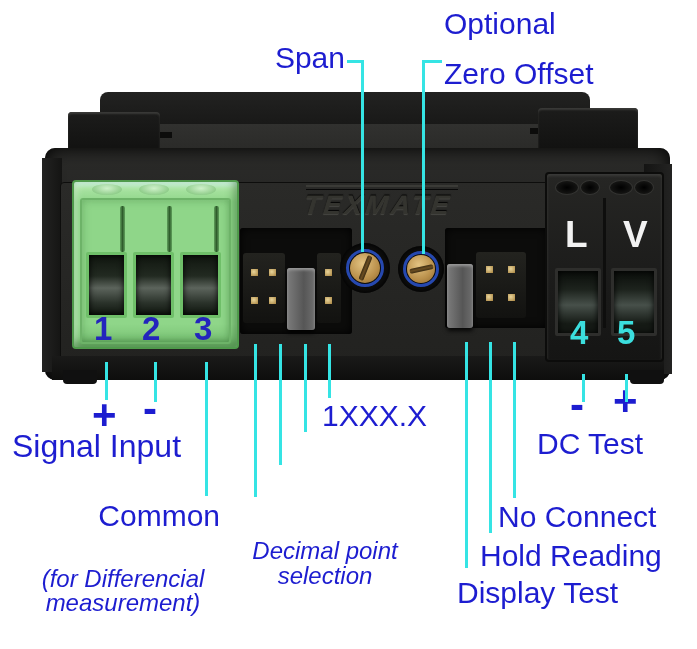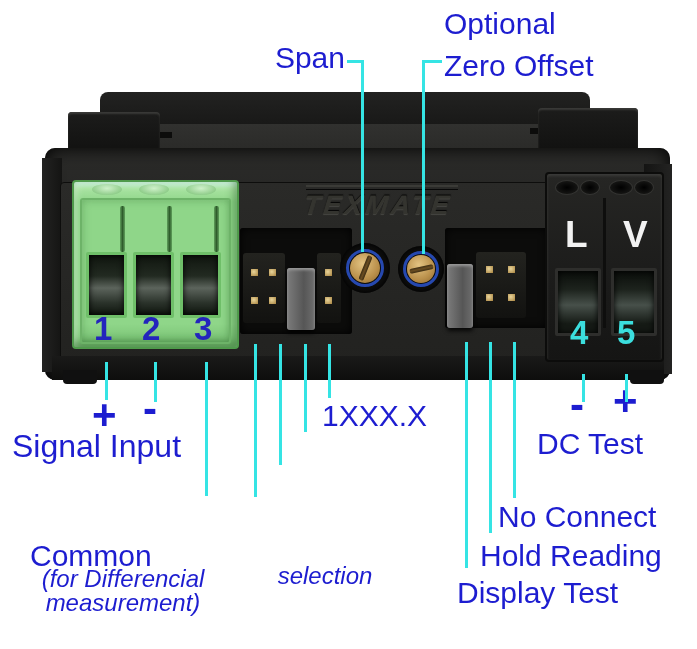--- a/index.html
+++ b/index.html
@@ -61,21 +61,21 @@
   .pwrnum{color:#3bdede;font-weight:bold;font-size:33px;z-index:30;}
   .pwrdivider{background:#0e0e0d;}
 </style>
 </head>
 <body>
 
 <div class="stage">
 
   <div class="abs blue" style="right:352px;top:42px;">Span</div>
   <div class="abs blue" style="left:444px;top:8px;">Optional</div>
-  <div class="abs blue" style="left:444px;top:50px;text-align:center;">Zero Offset</div>
+  <div class="abs blue" style="left:444px;top:58px;text-align:center;">Zero Offset</div>
 
   <div class="abs leader" style="left:347px;top:60px;width:17px;height:3px;"></div>
   <div class="abs leader" style="left:361px;top:60px;width:3px;height:192px;"></div>
   <div class="abs leader" style="left:424px;top:60px;width:18px;height:3px;"></div>
   <div class="abs leader" style="left:422px;top:60px;width:3px;height:194px;"></div>
 
   <div class="abs topbar" style="left:100px;top:92px;width:490px;height:42px;"></div>
   <div class="abs roof" style="left:88px;top:124px;width:514px;height:56px;"></div>
 
   <div class="abs cliparm" style="left:92px;top:132px;width:80px;height:6px;"></div>
@@ -168,23 +168,24 @@
   <div class="abs leader" style="left:489px;top:342px;width:3px;height:191px;"></div>
   <div class="abs leader" style="left:513px;top:342px;width:3px;height:156px;"></div>
   <div class="abs leader" style="left:582px;top:374px;width:3px;height:28px;"></div>
   <div class="abs leader" style="left:625px;top:374px;width:3px;height:28px;"></div>
 
   <div class="abs blue sign" style="left:92px;top:398px;">+</div>
   <div class="abs blue sign" style="left:143px;top:392px;">-</div>
   <div class="abs blue" style="left:12px;top:430px;font-size:32px;">Signal Input</div>
 
   <div class="abs blue" style="left:322px;top:400px;">1XXX.X</div>
+  <div class="abs blue ital" style="left:250px;top:538px;width:150px;text-align:center;">Decimal point</div>
   <div class="abs blue ital" style="left:250px;top:563px;width:150px;text-align:center;">selection</div>
 
-  <div class="abs blue" style="left:30px;top:500px;width:190px;text-align:left;margin-top:40px;">Common</div>
+  <div class="abs blue" style="left:30px;top:500px;width:190px;text-align:right;">Common</div>
   <div class="abs blue ital" style="left:18px;top:566px;width:210px;text-align:center;">(for Differencial</div>
   <div class="abs blue ital" style="left:18px;top:590px;width:210px;text-align:center;">measurement)</div>
 
   <div class="abs blue sign" style="left:570px;top:388px;">-</div>
   <div class="abs blue sign" style="left:613px;top:384px;">+</div>
   <div class="abs blue" style="left:537px;top:428px;">DC Test</div>
 
   <div class="abs blue" style="left:498px;top:501px;">No Connect</div>
   <div class="abs blue" style="left:480px;top:540px;">Hold Reading</div>
   <div class="abs blue" style="left:457px;top:577px;">Display Test</div>

